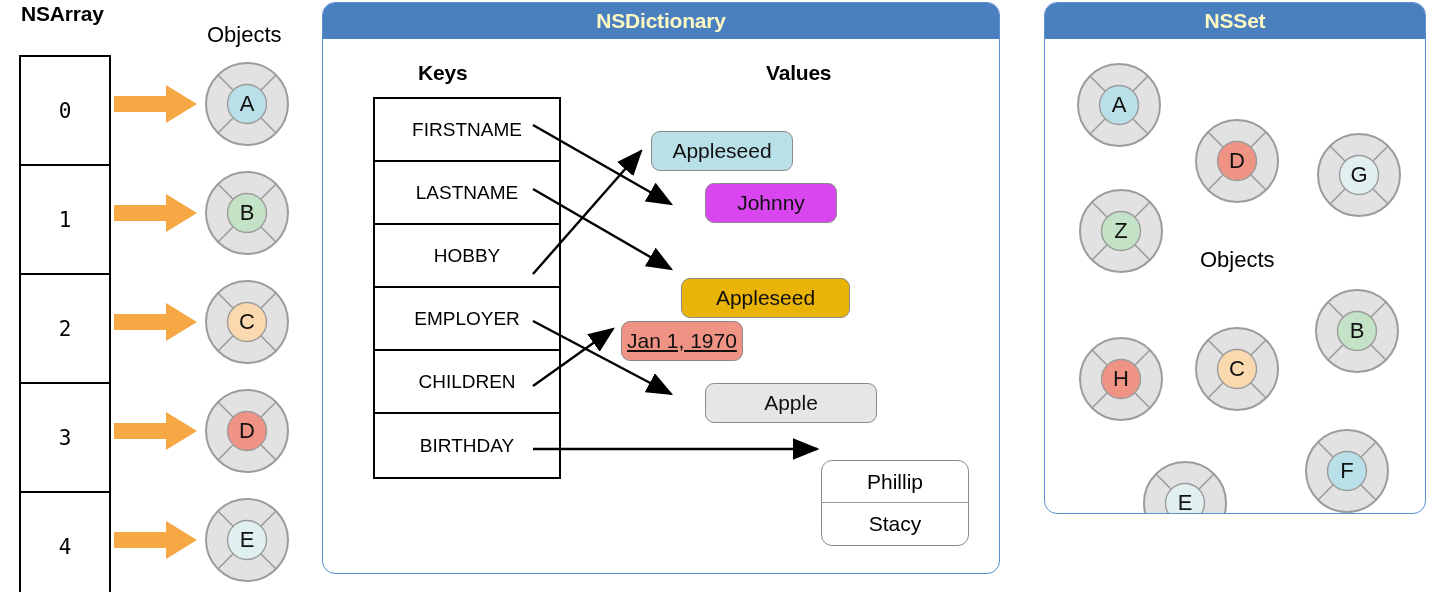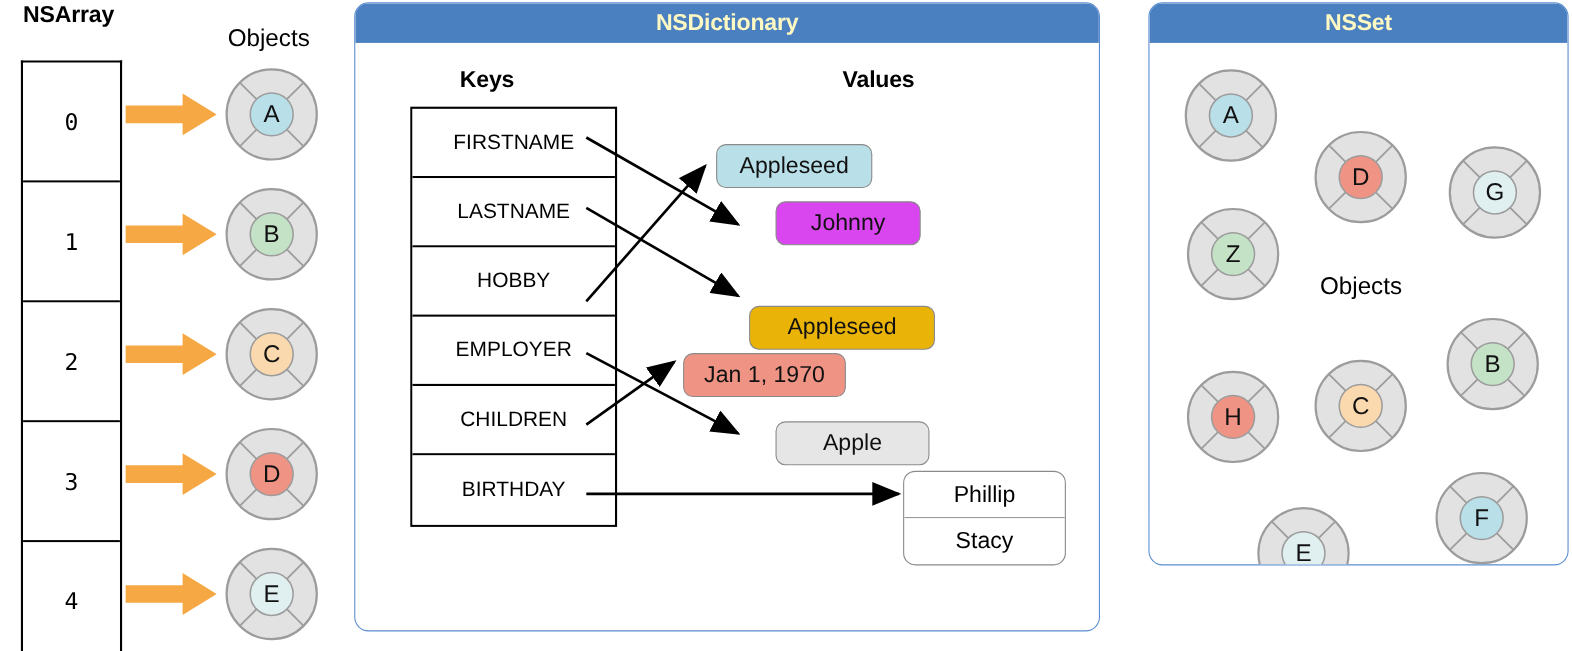--- a/index.html
+++ b/index.html
@@ -146,20 +146,21 @@
     height: 40px;
   }
 
   .children-box {
     position: absolute;
     border: 1.4px solid #8a8a8a;
     border-radius: 11px;
     background: #fff;
     box-sizing: border-box;
     overflow: hidden;
+    margin-top: 32px;
   }
   .child-row {
     height: 42px;
     border-bottom: 1.2px solid #9a9a9a;
     display: flex;
     align-items: center;
     justify-content: center;
     font-size: 21px;
     box-sizing: border-box;
   }
@@ -299,22 +300,22 @@
         <line x1="210" y1="282" x2="348" y2="355" stroke="#000" stroke-width="2.4" marker-end="url(#ah)"></line>
 
         <line x1="210" y1="347" x2="290" y2="290" stroke="#000" stroke-width="2.4" marker-end="url(#ah)"></line>
 
         <line x1="210" y1="410" x2="494" y2="410" stroke="#000" stroke-width="2.4" marker-end="url(#ah)"></line>
       </svg>
 
       <div class="pill" style="left:328px; top:92px; width:142px; background:#b9dfe8;">Appleseed</div>
       <div class="pill" style="left:382px; top:144px; width:132px; background:#d946ef;">Johnny</div>
       <div class="pill" style="left:358px; top:211px; width:169px; background:#eab308;margin-top:28px;">Appleseed</div>
-      <div class="pill" style="left:298px; top:282px; width:148px; background:#ef9484;">Jan 1, 1970</div>
-      <div class="pill" style="left:382px; top:344px; width:140px; background:#e6e6e6;">Apple</div>
+      <div class="pill" style="left:298px; top:282px; width:122px; background:#ef9484;text-decoration:underline;">Jan 1, 1970</div>
+      <div class="pill" style="left:382px; top:344px; width:172px; background:#e6e6e6;">Apple</div>
 
       <div class="children-box" style="left:498px; top:389px; width:148px;">
         <div class="child-row">Phillip</div>
         <div class="child-row">Stacy</div>
       </div>
 
     </div>
   </div>
 
   <div class="panel" id="nsset-panel">

